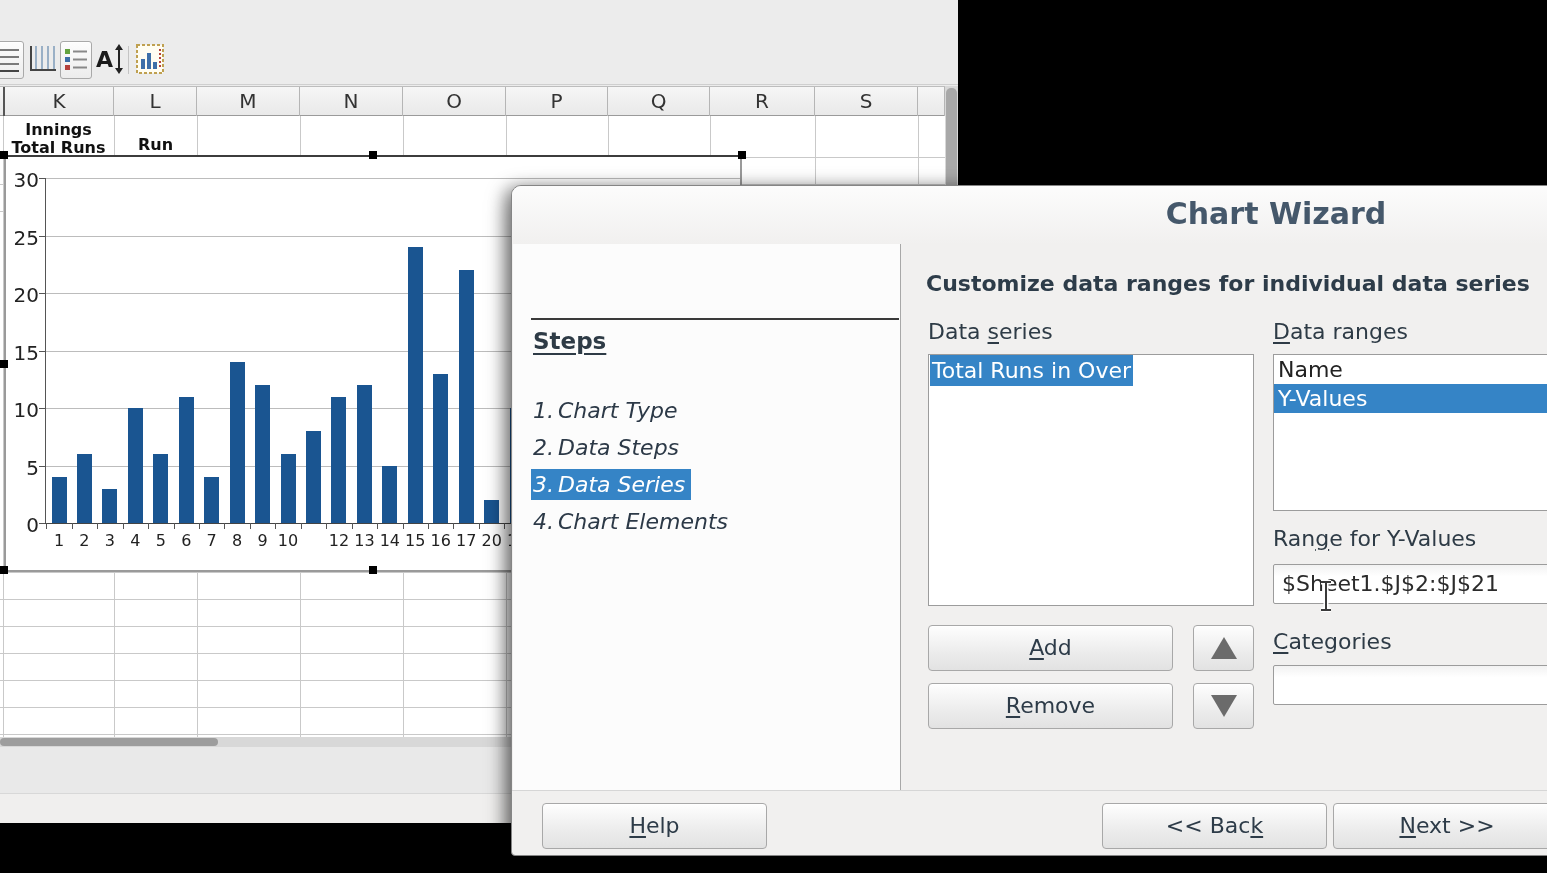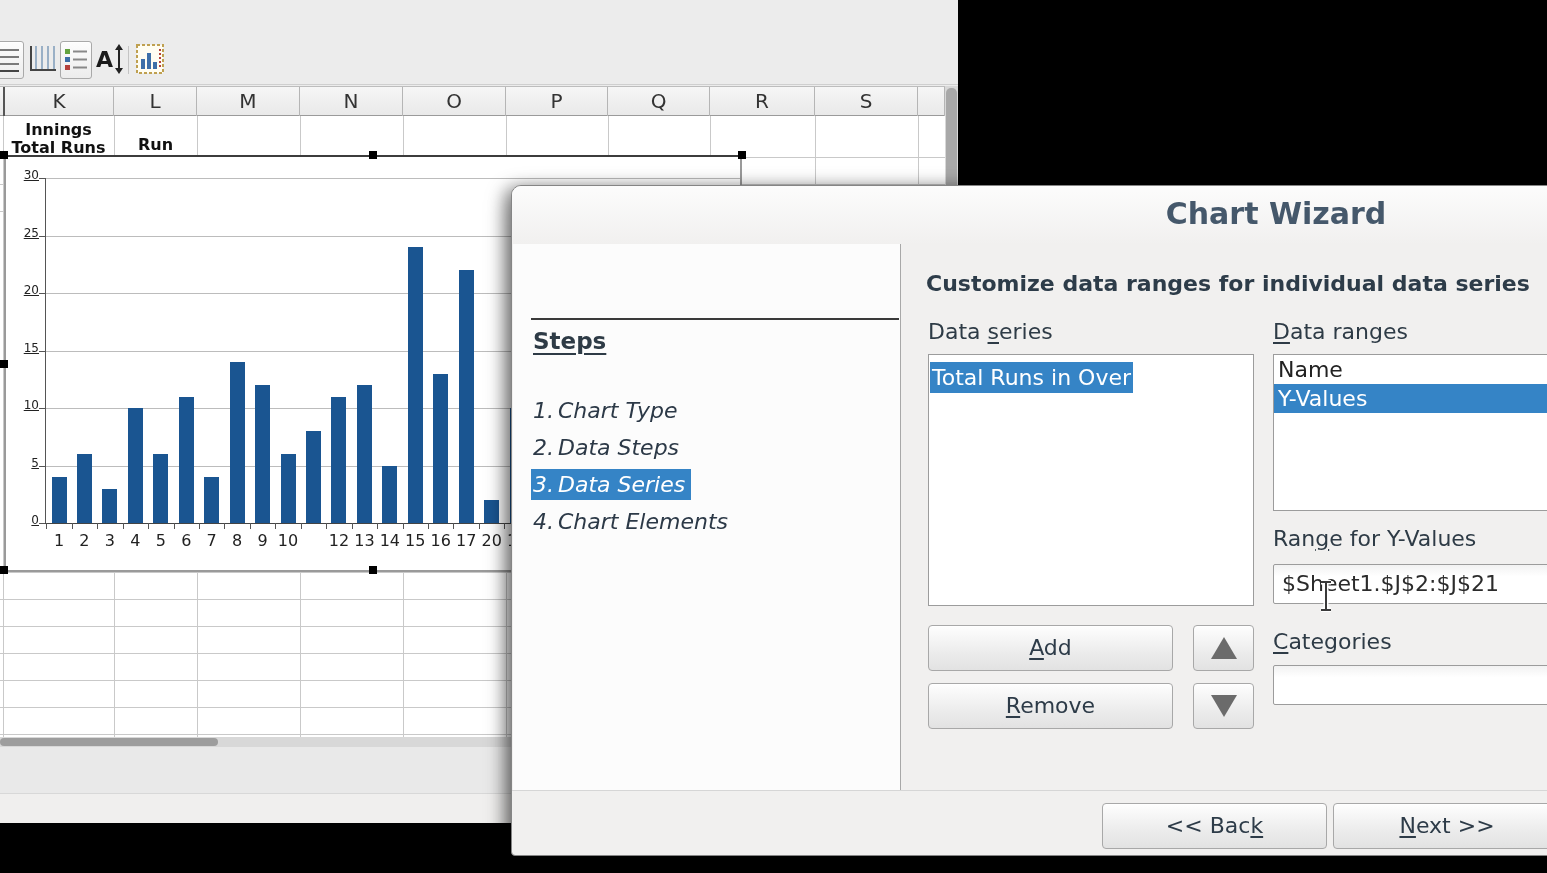--- a/index.html
+++ b/index.html
@@ -19,21 +19,21 @@
   .vline{position:absolute;top:0;width:1px;height:621px;background:#c9c9c9;}
   .hline{position:absolute;left:0;width:945px;height:1px;background:#c9c9c9;}
   .cell-text{position:absolute;font-weight:bold;font-size:16px;color:#111;line-height:1.15;}
   
   .chartobj{position:absolute;left:4px;top:155px;width:738px;height:417px;background:#fff;
             border:2px solid #9a9a9a;border-top-color:#3c3c3c;}
   .chart-canvas{position:absolute;left:0;top:0;width:734px;height:413px;overflow:hidden;}
   .gline{position:absolute;height:1px;background:#bcbcbc;}
   .gline.axis{background:#444;}
   .yaxisline{position:absolute;width:1px;background:#555;}
-  .ylab{position:absolute;width:33px;text-align:right;font-size:12px;color:#222;text-decoration:underline;}
+  .ylab{position:absolute;width:33px;text-align:right;font-size:20px;color:#222;}
   .xlab{position:absolute;text-align:center;font-size:16px;color:#222;}
   .bar{position:absolute;}
   .xtick{position:absolute;width:1px;height:6px;background:#555;}
   .handle{position:absolute;width:8px;height:8px;background:#000;}
   
   .hscroll{position:absolute;left:0;top:737px;width:958px;height:10px;background:#d8d8d8;}
   .hthumb{position:absolute;left:0;top:1px;width:218px;height:8px;background:#9d9d9d;border-radius:4px;}
   .vscroll{position:absolute;left:945px;top:86px;width:13px;height:651px;background:#d8d8d8;}
   .vthumb{position:absolute;left:1px;top:2px;width:11px;height:340px;background:#a8a8a8;border-radius:5px;}
   .band1{position:absolute;left:0;top:747px;width:958px;height:46px;background:#e9e9e9;}
@@ -51,21 +51,21 @@
                text-decoration:underline;text-underline-offset:4px;}
   .steps-list{position:absolute;left:18px;top:148px;width:365px;font-size:22px;color:#2c3947;}
   .step-row{height:37px;line-height:37px;white-space:nowrap;}
   .step-num{padding-right:4px;}
   .step-row .inner{display:inline-block;padding:0 6px 0 2px;line-height:31px;font-style:italic;}
   .step-row.sel .inner{background:#3584c6;color:#fff;}
   .dheading{position:absolute;left:414px;top:85px;font-size:22px;font-weight:bold;color:#2d3c49;white-space:nowrap;}
   .dlabel{position:absolute;font-size:22px;color:#2e3b46;white-space:nowrap;}
   .mn{text-decoration:underline;text-underline-offset:3px;}
   .listbox{position:absolute;background:#fff;border:1px solid #9c9c9c;overflow:hidden;}
-  .ds-item{height:31px;line-height:31px;font-size:22px;padding:7px 1px;white-space:nowrap;}
+  .ds-item{height:31px;line-height:31px;font-size:22px;padding:0 1px;white-space:nowrap;}
   .ds-item .hl{display:inline-block;background:#3584c6;color:#fff;padding:0 2px;}
   .dr-item{height:29px;line-height:29px;font-size:22px;padding-left:4px;color:#222;white-space:nowrap;}
   .dr-item.sel{background:#3584c6;color:#fff;}
   .entry{position:absolute;background:linear-gradient(#f2f2f2,#fff 30%);border:1px solid #9c9c9c;border-radius:2px;
          font-size:22px;color:#2b2b2b;line-height:37px;padding:0 8px;white-space:nowrap;overflow:hidden;}
   .gbtn{position:absolute;background:linear-gradient(#fefefe,#ececec 60%,#e2e2e2);border:1px solid #a8a8a8;border-radius:4px;
         box-shadow:inset 0 1px #fff;font-size:22px;color:#2d3b48;text-align:center;}
   .gbtn .lab{display:inline-block;}
   .footer-sep{position:absolute;left:0;top:604px;width:100%;height:1px;background:#d6d6d6;}
   .arrowbtn svg{display:block;margin:8px auto 0;}
@@ -304,20 +304,21 @@
           <polygon points="15,3 28,25 2,25" fill="#6b6b6b"></polygon>
         </svg>
     </div>
     <div class="gbtn arrowbtn" style="left:681px;top:497px;width:61px;height:46px;">
       <svg width="30" height="28" viewBox="0 0 30 28">
           <polygon points="2,3 28,3 15,25" fill="#6b6b6b"></polygon>
         </svg>
     </div>
 
     <div class="footer-sep"></div>
+    <div class="gbtn" style="left:30px;top:617px;width:225px;height:46px;line-height:44px;"><span class="lab"><span></span><span class="mn">H</span><span>elp</span></span></div>
     <div class="gbtn" style="left:590px;top:617px;width:225px;height:46px;line-height:44px;"><span class="lab"><span>&lt;&lt; Bac</span><span class="mn">k</span><span></span></span></div>
     <div class="gbtn" style="left:821px;top:617px;width:228px;height:46px;line-height:44px;"><span class="lab"><span></span><span class="mn">N</span><span>ext &gt;&gt;</span></span></div>
   </div>
 
   <div class="cursor" style="left:1318px;top:580px;">
     <svg width="16" height="32" viewBox="0 0 16 32">
       <path d="M3 2 H13 M8 2 V30 M3 30 H13" stroke="#fff" stroke-width="5" fill="none"></path>
       <path d="M3 2 H13 M8 2 V30 M3 30 H13" stroke="#3a3a3a" stroke-width="2" fill="none"></path>
     </svg>
   </div>

